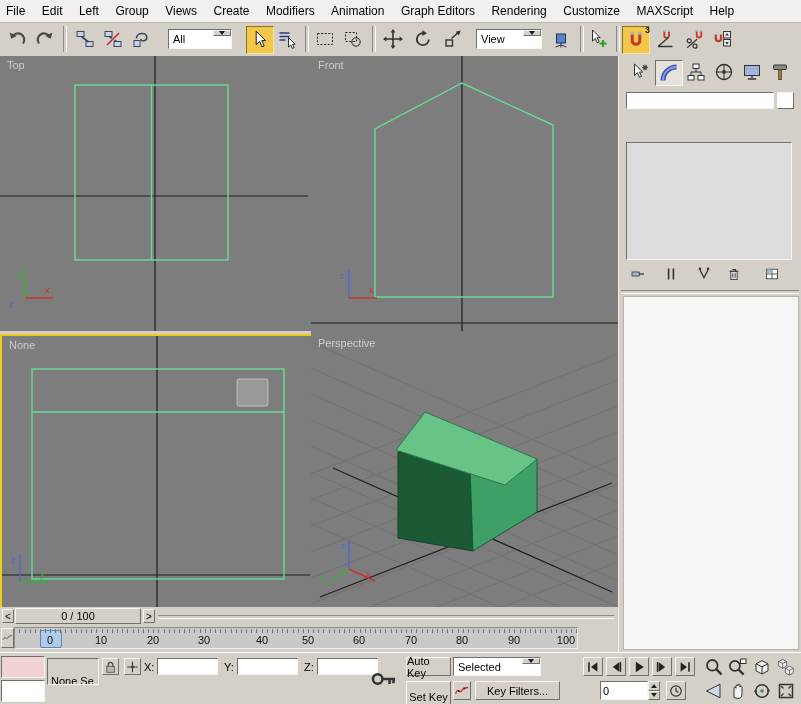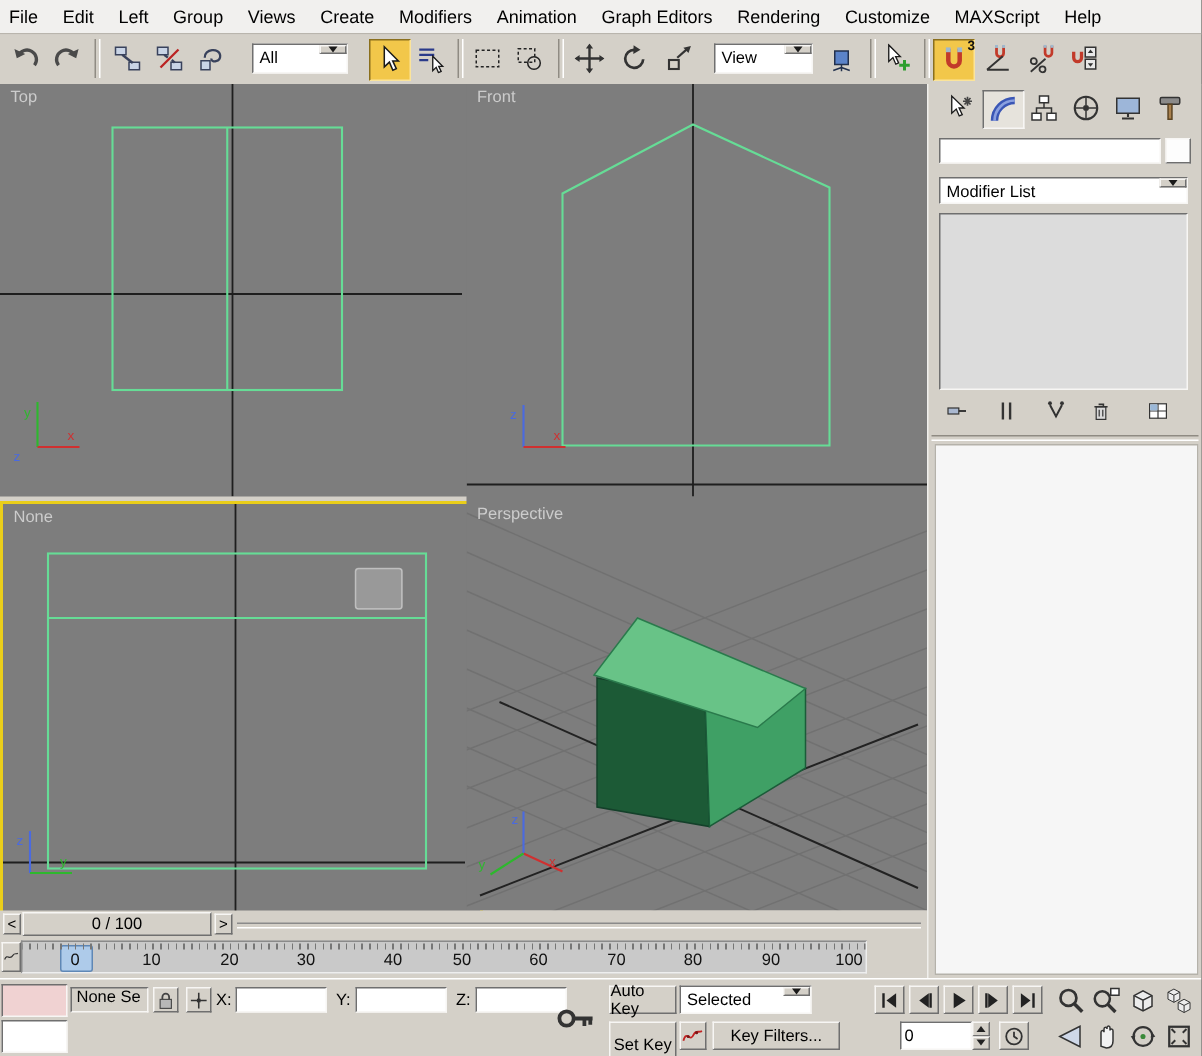--- a/index.html
+++ b/index.html
@@ -537,26 +537,20 @@
       </div>
     <div class="tab tbtn" style="left:148px">
         <svg class="icon">
           <use href="#ic-tutil"></use>
         </svg>
       </div>
 
     <input class="field" style="left: 7px; top: 36px; width: 148px; height: 17px;" value="">
     <div class="abs raised" style="left:158px;top:36px;width:17px;height:17px;background:#fdfdfd"></div>
 
-    <div class="abs combo" style="left:7px;top:62px;width:166px;height:18px">
-      <span class="combo-text">Modifier List</span>
-      <span class="combo-btn">
-          <span class="arr-down"></span>
-        </span>
-    </div>
 
     <div class="abs sunken" style="left:7px;top:86px;width:166px;height:118px;background:#dcdcdc"></div>
 
     <div class="abs tbtn" style="left:8px;top:209px;width:22px;height:18px">
         <svg class="icon-sm">
           <use href="#ic-pin"></use>
         </svg>
       </div>
     <div class="abs tbtn" style="left:41px;top:209px;width:22px;height:18px">
         <svg class="icon-sm">
@@ -580,21 +574,21 @@
       </div>
 
     <div class="abs" style="left:2px;top:234px;width:178px;height:2px;border-top:1px solid #8f8b83;border-bottom:1px solid #fff"></div>
     <div class="abs" style="left:4px;top:240px;width:174px;height:352px;background:#f6f6f6;border:1px solid #b5b2aa"></div>
   </div>
 
   <div id="statusbar">
     <div class="abs sunken" style="left:1px;top:3px;width:44px;height:22px;background:#f0d2d2"></div>
     <div class="abs sunken" style="left:1px;top:27px;width:44px;height:22px;background:#ffffff"></div>
 
-    <div class="abs sunken" style="left:47px;top:5px;width:52px;height:17px;background:#d4d0c8;font-size:11px;padding:0 0 0 3px;overflow:hidden;white-space:nowrap"><span>None Se</span></div>
+    <div class="abs sunken" style="left:47px;top:5px;width:52px;height:27px;background:#d4d0c8;font-size:11px;padding:16px 0 0 3px;overflow:hidden;white-space:nowrap"><span>None Se</span></div>
     <div class="abs raised tbtn" style="left:102px;top:5px;width:17px;height:17px">
         <svg class="icon-sm">
           <use href="#ic-lock"></use>
         </svg>
       </div>
     <div class="abs raised tbtn" style="left:124px;top:5px;width:17px;height:17px">
         <svg class="icon-sm">
           <use href="#ic-abs"></use>
         </svg>
       </div>

